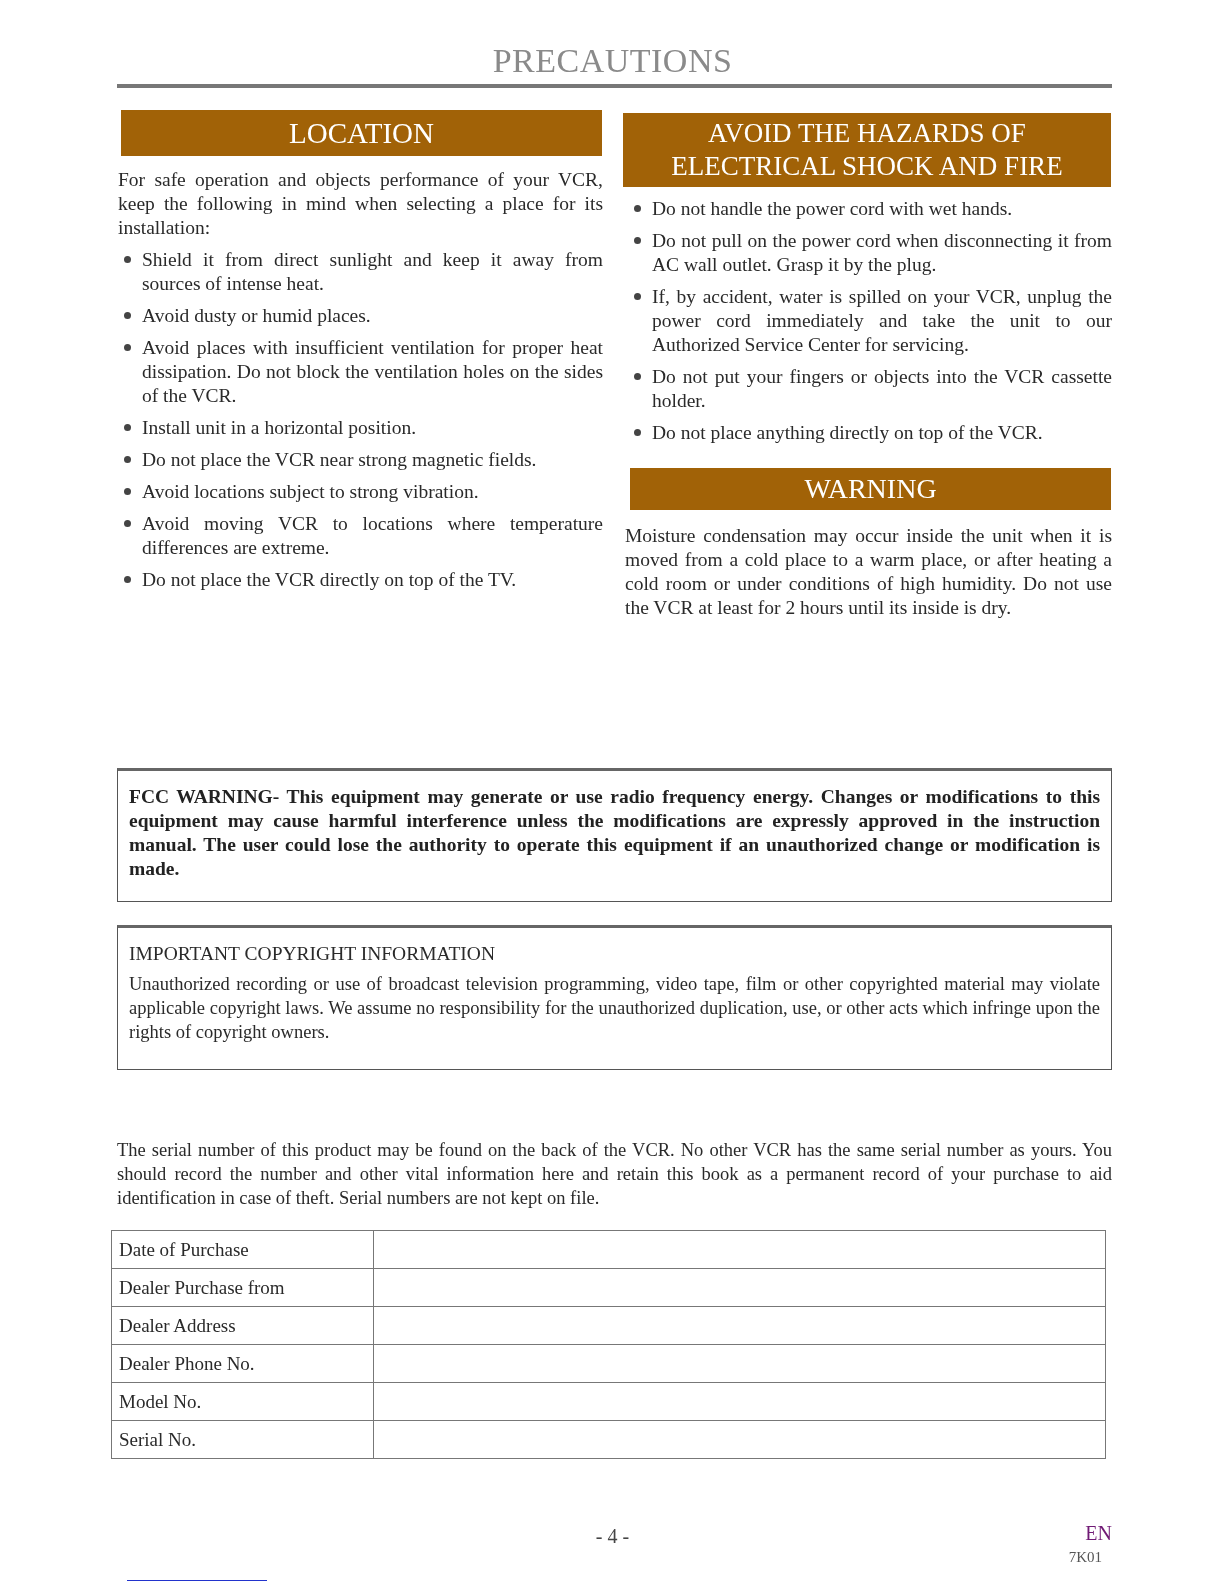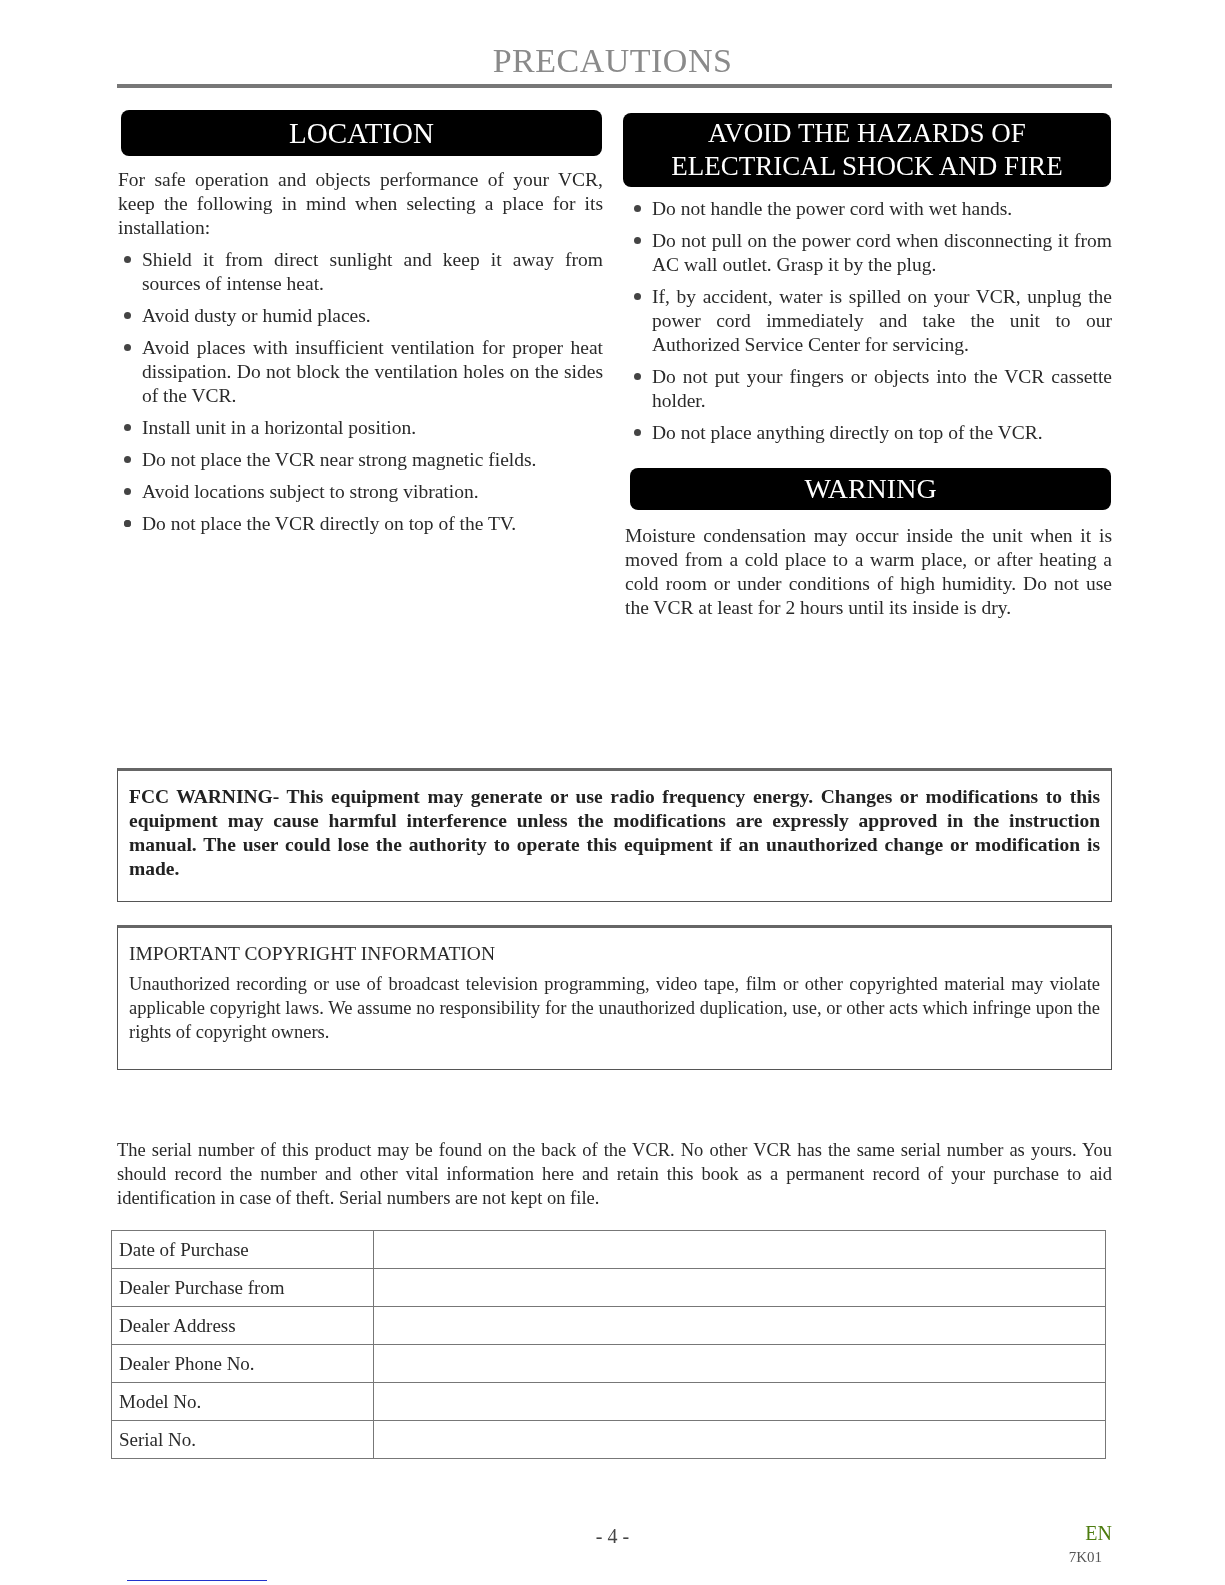--- a/index.html
+++ b/index.html
@@ -2,21 +2,21 @@
 <html><head>
 <meta charset="utf-8">
 <style>
   html, body { margin:0; padding:0; background:#fff; }
   body { width:1225px; height:1585px; position:relative; overflow:hidden;
          font-family:"Liberation Serif","DejaVu Serif",serif; color:#2a2a2a; }
   .abs { position:absolute; }
   #page-title { left:0; width:1225px; top:42px; text-align:center; font-size:34px;
                 color:#8a8a8a; letter-spacing:0.5px; }
   #title-rule { left:117px; width:995px; top:84px; height:4px; background:#777; }
-  .banner { background:#000000; color:#fff; text-align:center; font-weight:normal;border-radius:8px; }
+  .banner { background:#a16207; color:#fff; text-align:center; font-weight:normal; }
   #loc-banner { left:121px; top:110px; width:481px; height:46px; font-size:29px; line-height:46px; }
   #haz-banner { left:623px; top:113px; width:488px; height:74px; font-size:27px; line-height:33px; padding-top:4px; box-sizing:border-box; }
   #warn-banner { left:630px; top:468px; width:481px; height:42px; font-size:28px; line-height:42px; }
   .col { font-size:19.5px; line-height:24px; }
   #loc-col { left:118px; top:168px; width:485px; }
   #haz-col { left:628px; top:197px; width:484px; }
   #warn-col { left:625px; top:524px; width:487px; text-align:justify; }
   .intro { text-align:justify; margin:0 0 8px 0; }
   ul { list-style:none; margin:0; padding:0; }
   li { position:relative; padding-left:24px; margin-bottom:8px; text-align:justify; }
@@ -25,42 +25,42 @@
   #fcc-box { left:117px; top:768px; width:995px; height:134px; padding:14px 11px; }
   #fcc-text { font-weight:bold; font-size:19.5px; line-height:24px; color:#222; text-align:justify; }
   #copy-box { left:117px; top:925px; width:995px; height:145px; padding:14px 11px; }
   #copy-title { font-size:19.5px; line-height:24px; margin-bottom:6px; }
   #copy-text { font-size:18.5px; line-height:24px; text-align:justify; }
   #serial-text { left:117px; top:1138px; width:995px; font-size:18.5px; line-height:24px; text-align:justify; }
   #record-table { left:111px; top:1230px; width:995px; border-collapse:collapse; }
   #record-table td { border:1px solid #777; height:38px; font-size:19px; padding:0 7px; box-sizing:border-box; }
   #record-table td.lbl { width:262px; }
   #page-number { left:0; width:1225px; top:1525px; text-align:center; font-size:20px; color:#444; }
-  #lang-code { right:113px; top:1522px; font-size:20px; color:#4d7c0f; }
+  #lang-code { right:113px; top:1522px; font-size:20px; color:#701a75; }
   #doc-code { right:123px; top:1549px; font-size:15px; color:#555; }
   #link-mark { left:127px; top:1580px; width:140px; height:1px; background:#2233cc; }
 </style>
 </head>
 <body>
 
 <div id="page-title" class="abs">PRECAUTIONS</div>
 <div id="title-rule" class="abs"></div>
 
 <div id="loc-banner" class="abs banner">LOCATION</div>
 
 <div id="loc-col" class="abs col">
   <p class="intro">For safe operation and objects performance of your VCR, keep the following in mind when selecting a place for its installation:</p>
   <ul>
     <li><span class="dot"></span><span>Shield it from direct sunlight and keep it away from sources of intense heat.</span></li>
     <li><span class="dot"></span><span>Avoid dusty or humid places.</span></li>
     <li><span class="dot"></span><span>Avoid places with insufficient ventilation for proper heat dissipation. Do not block the ventilation holes on the sides of the VCR.</span></li>
     <li><span class="dot"></span><span>Install unit in a horizontal position.</span></li>
     <li><span class="dot"></span><span>Do not place the VCR near strong magnetic fields.</span></li>
     <li><span class="dot"></span><span>Avoid locations subject to strong vibration.</span></li>
-    <li><span class="dot"></span></li>
+    <li><span class="dot"></span><span>Avoid moving VCR to locations where temperature differences are extreme.</span></li>
     <li><span class="dot"></span><span>Do not place the VCR directly on top of the TV.</span></li>
   </ul>
 </div>
 
 <div id="haz-banner" class="abs banner">
   <div>AVOID THE HAZARDS OF</div>
   <div>ELECTRICAL SHOCK AND FIRE</div>
 </div>
 
 <div id="haz-col" class="abs col">

